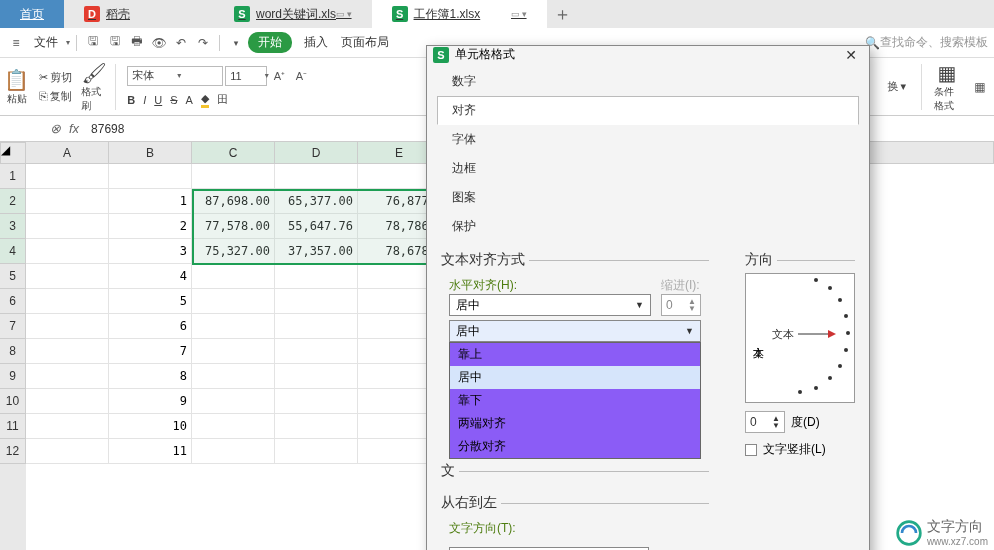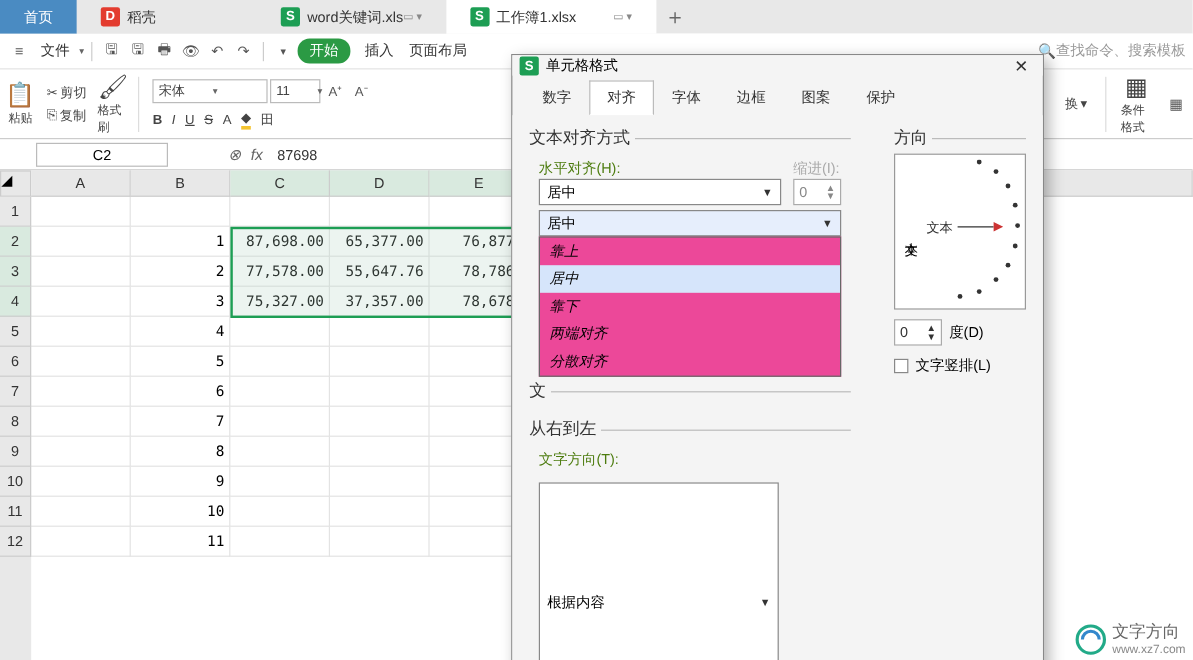--- a/index.html
+++ b/index.html
@@ -1,20 +1,20 @@
 <!DOCTYPE html>
 <html><head>
 <meta charset="utf-8">
 <style>
 * { box-sizing: border-box; margin: 0; padding: 0; font-family: "Microsoft YaHei", Arial, sans-serif; }
 body { width: 994px; height: 550px; overflow: hidden; background: #fff; position: relative; font-size: 12px; }
 
 
 .tab-bar { display: flex; height: 28px; background: #e8e8e8; align-items: stretch; }
-.tab { display: flex; align-items: center; padding: 0 20px; font-size: 12px; position: relative; cursor: pointer; }
+.tab { display: flex; align-items: center; padding: 0 20px; font-size: 12px; position: relative; cursor: pointer; text-decoration: underline; }
 .tab.home { background: #4a8bc2; color: #fff; min-width: 56px; justify-content: center; }
 .tab.inactive { background: #e8e8e8; color: #333; min-width: 150px; }
 .tab.active { background: #fff; color: #333; min-width: 175px; }
 .tab-ico { width: 16px; height: 16px; display: inline-flex; align-items: center; justify-content: center; margin-right: 6px; font-size: 11px; font-weight: bold; border-radius: 2px; }
 .ico-d { background: #e33c2f; color: #fff; }
 .ico-s { background: #1d9e54; color: #fff; }
 .tab-plus { width: 32px; display: flex; align-items: center; justify-content: center; color: #666; font-size: 18px; }
 .tab .mini { margin-left:auto; font-size:9px; color:#888; }
 
 
@@ -54,35 +54,35 @@
 .cells { position:absolute; left:26px; top:22px; right:0; bottom:0; }
 .row { display:flex; height:25px; }
 .cell { width:83px; border-right:1px solid #e3e3e3; border-bottom:1px solid #e3e3e3; font-size:12px; display:flex; align-items:center; padding:0 4px; justify-content:flex-end; font-family: monospace;}
 .sel-area { position:absolute; border:2px solid #1d9e54; pointer-events:none; left:166px; top:25px; width:249px; height:76px; background:rgba(180,210,195,0.25);}
 
 
 .dialog { position:absolute; left:426px; top:45px; width:444px; height:516px; background:#f4f4f4; border:1px solid #888; box-shadow: 4px 4px 12px rgba(0,0,0,.3); display:flex; flex-direction:column; z-index:10;}
 .dlg-title { height:28px; display:flex; align-items:center; padding:0 6px; background:#f4f4f4;}
 .dlg-title .ico-s { margin-right:6px;}
 .dlg-title .close { margin-left:auto; font-size:14px; color:#333; cursor:pointer; padding:0 6px;}
-.dlg-tabs { display:flex; padding: 4px 10px 0 10px; gap:0; }
+.dlg-tabs { display:flex; padding: 4px 10px 0 10px; gap:0;flex-direction:column; }
 .dlg-tab { padding: 5px 14px; font-size:12px; color:#333; cursor:pointer; border:1px solid transparent;}
 .dlg-tab.active { background:#fff; border:1px solid #bbb; border-bottom:1px solid #fff; }
 .dlg-body { flex:1; background:#f4f4f4; padding: 6px 14px; display:flex; gap: 36px;}
 .col-left { flex:1; display:flex; flex-direction:column; gap:6px;}
 fieldset { border:none; border-top:1px solid #bbb; padding: 4px 0 0 0; margin-top:4px;}
 legend { font-size:14px; color:#333; padding: 0 4px 0 0; }
 .field-row { display:flex; align-items:center; margin: 4px 8px; gap:10px; font-size:12px;}
 .lbl { color:#4d7c0f; }
 .lbl.disabled { color:#aaa; }
 .combo { border:1px solid #888; height:22px; background:#fff; display:flex; align-items:center; padding:0 6px; flex:0 0 140px; position:relative; cursor:pointer;}
 .combo .arrow { margin-left:auto; color:#333; font-size:9px;}
 .combo.open { background:#e6eefc; }
 .spin { border:1px solid #aaa; width:40px; height:22px; background:#fff; display:flex; align-items:center; padding:0 4px; color:#888;}
-.dropdown { position:absolute; left:-1px; top:21px; width: calc(100% + 2px); background:#ec4899; border:1px solid #666; z-index:20;font-style:italic;}
+.dropdown { position:absolute; left:-1px; top:21px; width: calc(100% + 2px); background:#8b5cf6; border:1px solid #666; z-index:20;}
 .dd-item { padding: 3px 8px; font-size:12px; cursor:pointer;}
 .dd-item.hover { background:#d6e5fb; }
 .col-right { width: 110px; }
 .orient { border:1px solid #999; background:#fff; height:130px; display:flex; padding:4px; gap:4px;}
 .orient-left { width:16px; display:flex; flex-direction:column; align-items:center; justify-content:center; font-size:11px;}
 .orient-dial { flex:1; position:relative;}
 .degree-row { display:flex; align-items:center; gap:6px; margin-top:8px; font-size:12px;}
 
 
 .watermark { position:absolute; right:0; bottom:0; display:flex; align-items:center; gap:4px; font-size:14px; color:#666; z-index:5; background:rgba(255,255,255,.8); padding:3px 6px; }
@@ -185,21 +185,20 @@
     <div class="r-sep"></div>
     <div class="r-big">
       <span class="glyph">▦</span>
       <span>条件格式</span>
     </div>
     <span class="m-ico">▦</span>
   </div>
 </div>
 
 <div class="formula-bar">
-  <div class="cell-ref">C2</div>
   <span class="fx-ico" style="margin-left:50px">⊗</span>
   <span class="fx-ico" style="margin-left:8px">fx</span>
   <div class="fx-val">87698</div>
 </div>
 
 <div class="grid-wrap">
   <div class="corner">◢</div>
   <div class="cols">
     <div class="ch">A</div>
     <div class="ch">B</div>

